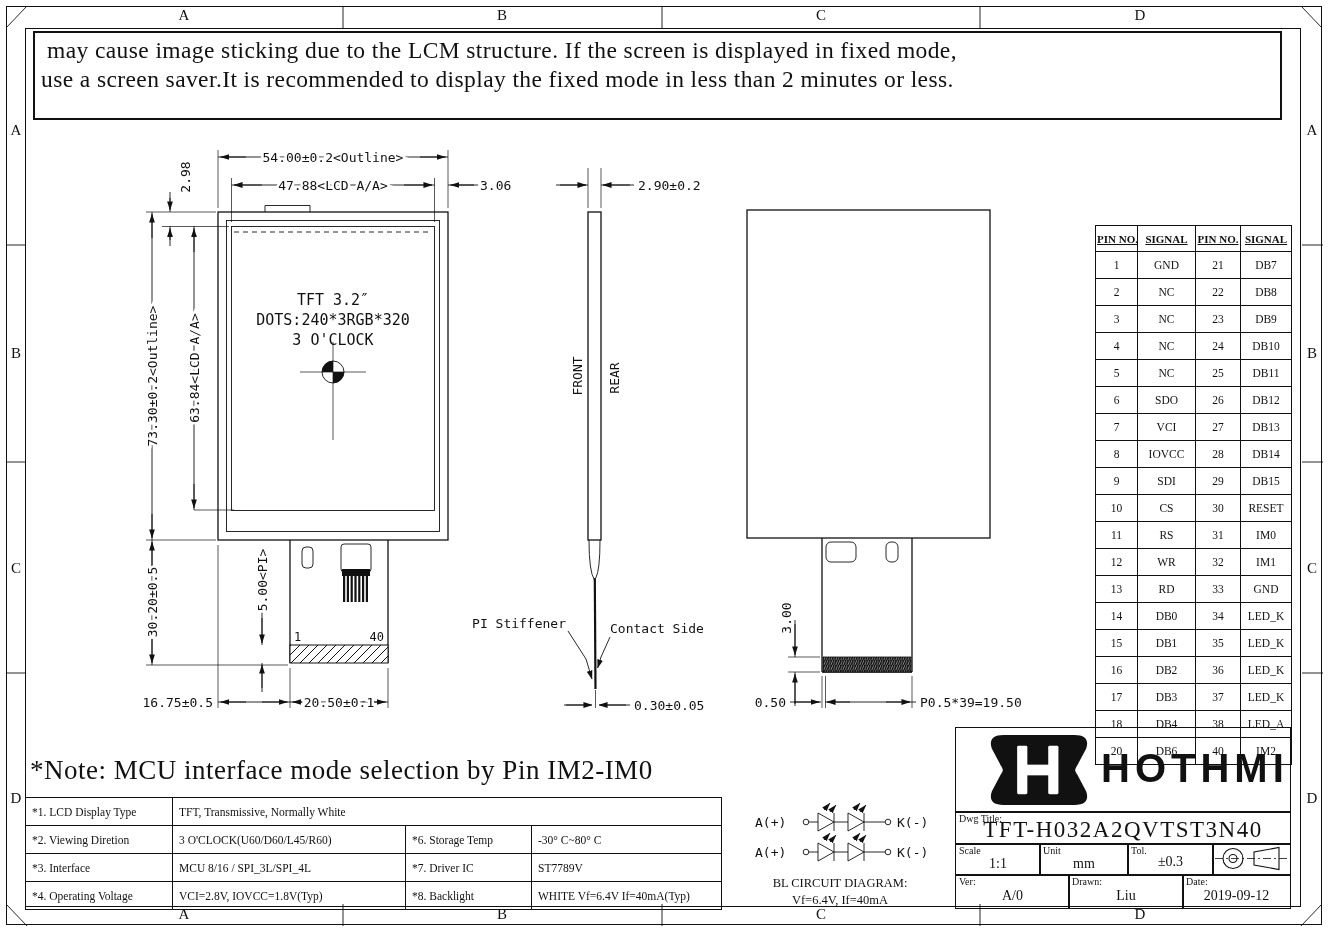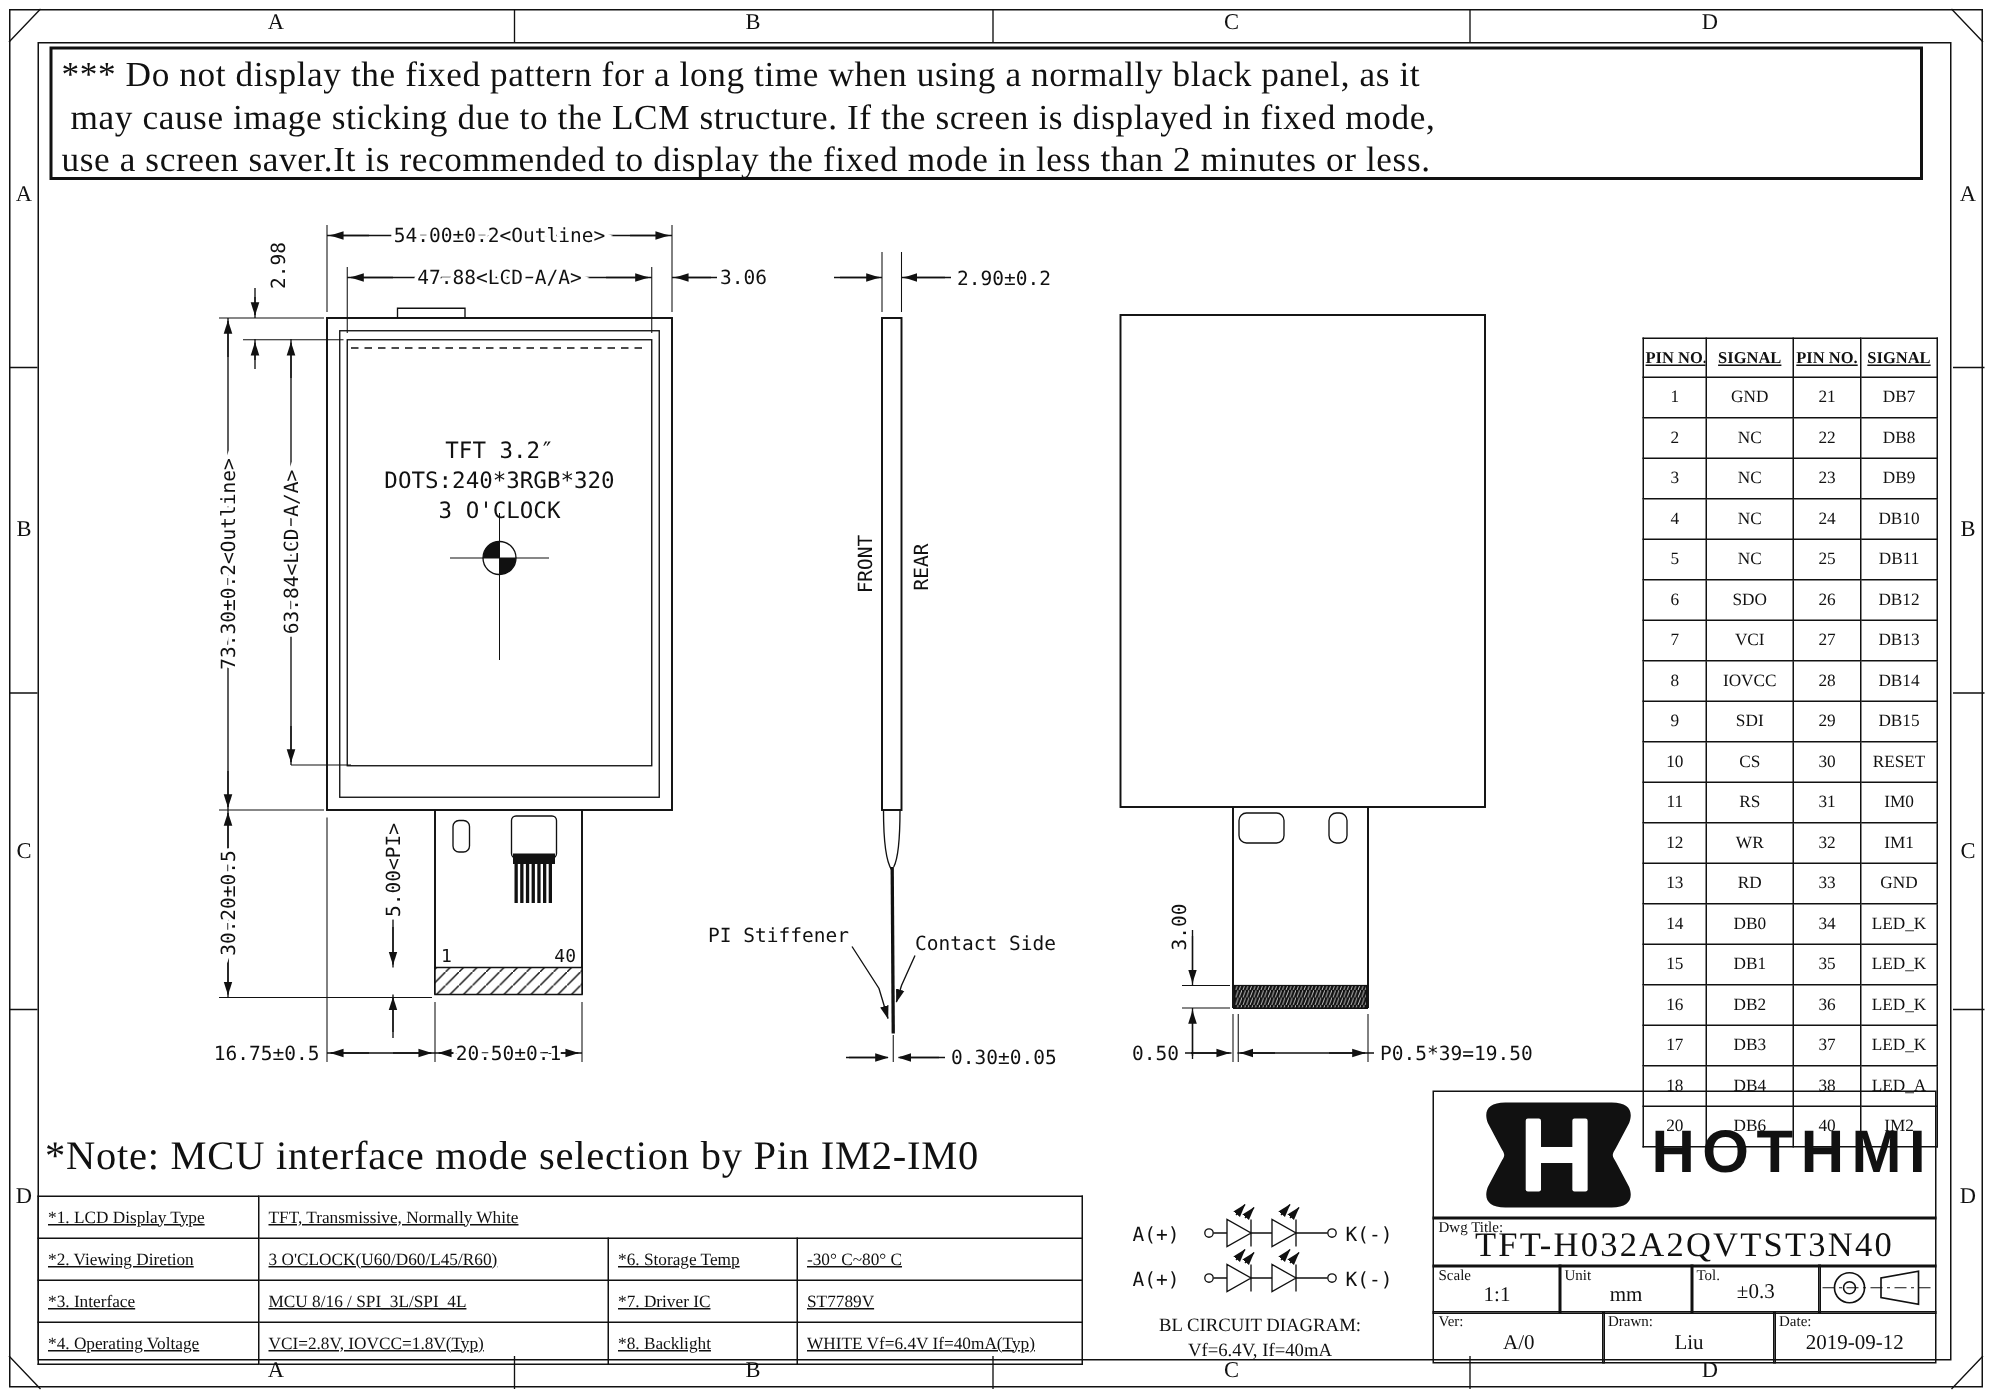--- a/index.html
+++ b/index.html
@@ -11,21 +11,21 @@
   #warn{position:absolute;left:33px;top:31px;width:1233px;height:79px;border:2px solid #111;
         padding:3px 6px;font:23.5px/28.5px "Liberation Serif",serif;letter-spacing:.4px;white-space:nowrap;}
   #note{position:absolute;left:30px;top:755px;font:27px "Liberation Serif",serif;letter-spacing:.5px;}
   table{border-collapse:collapse;table-layout:fixed;}
   td,th{border:1px solid #111;overflow:hidden;white-space:nowrap;}
   #pintbl{position:absolute;left:1095px;top:225px;}
   #pintbl table{width:196px;height:504px;}
   #pintbl th{font:bold 11px "Liberation Serif",serif;height:23px;text-decoration:underline;}
   #pintbl td{font:11.5px "Liberation Serif",serif;text-align:center;height:24px;}
   #spectbl{position:absolute;left:25px;top:797px;}
-  #spectbl table{width:696px;height:113px;text-decoration:underline;}
+  #spectbl table{width:696px;height:113px;}
   #spectbl td{font:11.5px "Liberation Serif",serif;text-align:left;padding:0 0 0 6px;height:22px;}
   .tbcell{position:absolute;border:1.5px solid #111;}
   .tblab{position:absolute;left:3px;top:1px;font:10px "Liberation Serif",serif;}
   .tbval{position:absolute;left:0;right:0;text-align:center;font:14px "Liberation Serif",serif;}
   
   .t{font:13px "DejaVu Sans Mono",monospace;fill:#111;}
   .tsm{font:12px "DejaVu Sans Mono",monospace;fill:#111;}
   .tp{font:15px "DejaVu Sans Mono",monospace;fill:#111;}
   .tb2{font:12.5px "Liberation Serif",serif;fill:#111;}
   .halo{paint-order:stroke;stroke:#fff;stroke-width:5px;}
@@ -219,21 +219,20 @@
 <div class="zl" style="left:5px;top:122px;">A</div>
 <div class="zl" style="left:5px;top:345px;">B</div>
 <div class="zl" style="left:5px;top:560px;">C</div>
 <div class="zl" style="left:5px;top:790px;">D</div>
 <div class="zl" style="left:1301px;top:122px;">A</div>
 <div class="zl" style="left:1301px;top:345px;">B</div>
 <div class="zl" style="left:1301px;top:560px;">C</div>
 <div class="zl" style="left:1301px;top:790px;">D</div>
 
 <div id="warn">
-  <div>*** Do not display the fixed pattern for a long time when using a normally black panel, as it</div>
   <div style="padding-left:6px;">may cause image sticking due to the LCM structure. If the screen is displayed in fixed mode,</div>
   <div>use a screen saver.It is recommended to display the fixed mode in less than 2 minutes or less.</div>
 </div>
 
 <div id="pintbl">
   <table>
     <colgroup>
           <col style="width:42px">
           <col style="width:58px">
           <col style="width:45px">

